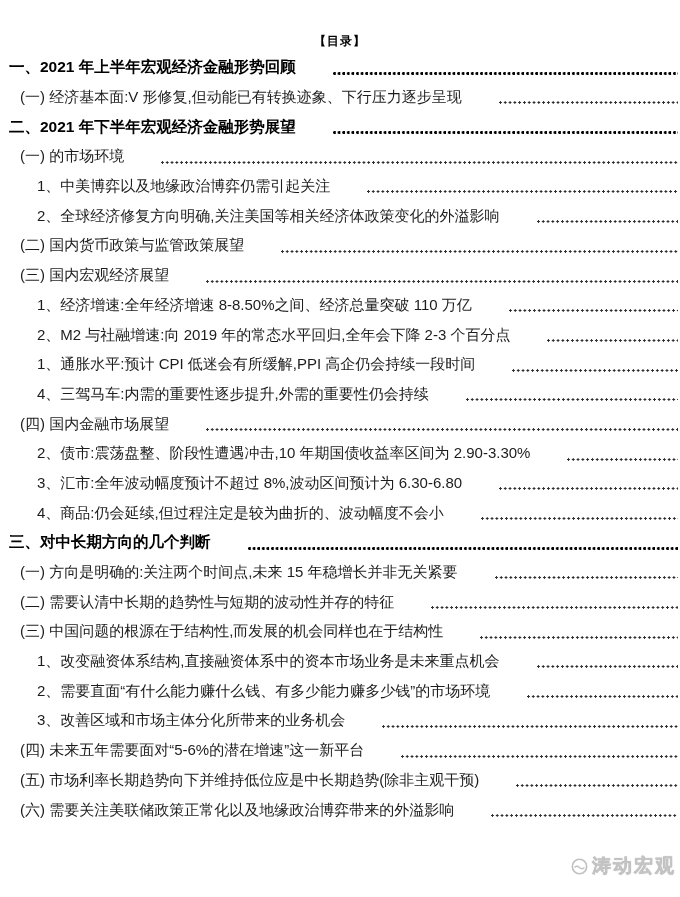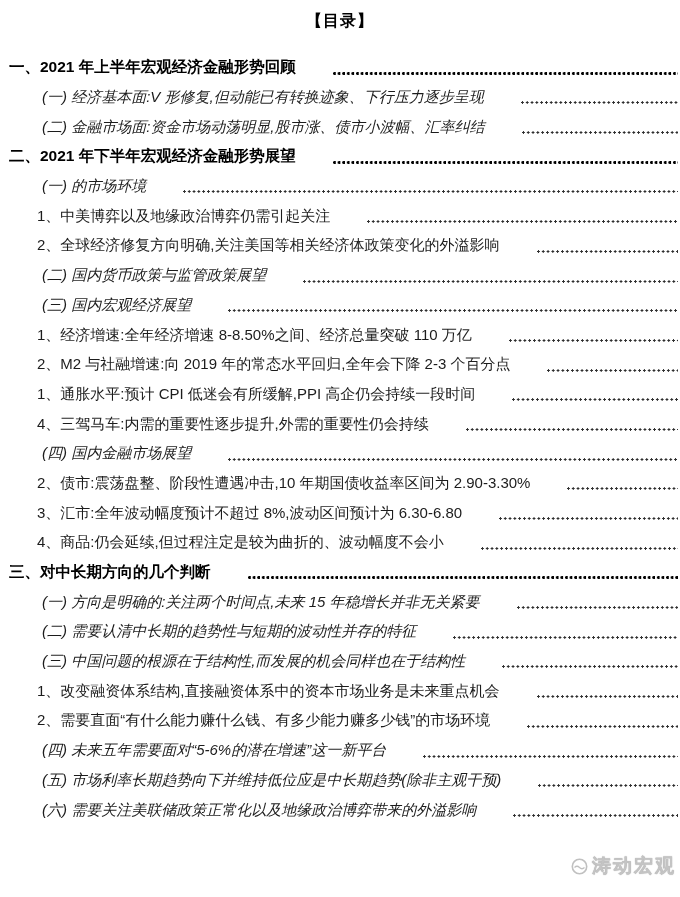--- a/index.html
+++ b/index.html
@@ -6,45 +6,45 @@
   body {
     width:680px; height:897px;
     background:#ffffff;
     font-family:"Liberation Sans","DejaVu Sans",sans-serif;
     color:#1c1c1c;
     overflow:hidden;
     position:relative;
   }
   .doc-title {
     text-align:center;
-    font-size:16px;
+    font-size:12px;
     font-weight:bold;
     color:#000;
     margin:0;
-    padding-top:8px;
+    padding-top:28px;
     letter-spacing:1px;
     line-height:26px;
   }
   .toc {
     position:absolute;
     top:53px; left:0; right:0;
   }
   .row {
     height:29.7px;
     display:flex;
     align-items:center;
     white-space:nowrap;
     padding-right:2px;
     font-size:15px;
     overflow:hidden;
     gap:34px;
   }
   .row .txt { flex:0 0 auto; }
   .lvl1 { padding-left:9px;  font-weight:bold; font-size:15.5px; color:#000; }
-  .lvl2 { padding-left:42px;font-style:italic; }
+  .lvl2 { padding-left:20px; }
   .lvl3 { padding-left:37px; }
   .leader {
     flex:1 1 0;
     min-width:6px;
     height:100%;
     margin-left:3px;
     position:relative;
   }
   .leader::after {
     content:"";
@@ -78,24 +78,20 @@
 
 <h1 class="doc-title">【目录】</h1>
 
 <div class="toc">
   <div class="row lvl1">
       <span class="txt">一、2021 年上半年宏观经济金融形势回顾</span>
       <span class="leader"></span>
     </div>
   <div class="row lvl2">
       <span class="txt">(一) 经济基本面:V 形修复,但动能已有转换迹象、下行压力逐步呈现</span>
-      <span class="leader"></span>
-    </div>
-  <div class="row lvl2">
-      <span class="txt">(二) 金融市场面:资金市场动荡明显,股市涨、债市小波幅、汇率纠结</span>
       <span class="leader"></span>
     </div>
   <div class="row lvl1">
       <span class="txt">二、2021 年下半年宏观经济金融形势展望</span>
       <span class="leader"></span>
     </div>
   <div class="row lvl2">
       <span class="txt">(一) 的市场环境</span>
       <span class="leader"></span>
     </div>
@@ -164,20 +160,24 @@
       <span class="leader"></span>
     </div>
   <div class="row lvl3">
       <span class="txt">1、改变融资体系结构,直接融资体系中的资本市场业务是未来重点机会</span>
       <span class="leader"></span>
     </div>
   <div class="row lvl3">
       <span class="txt">2、需要直面“有什么能力赚什么钱、有多少能力赚多少钱”的市场环境</span>
       <span class="leader"></span>
     </div>
+  <div class="row lvl3">
+      <span class="txt">3、改善区域和市场主体分化所带来的业务机会</span>
+      <span class="leader"></span>
+    </div>
   <div class="row lvl2">
       <span class="txt">(四) 未来五年需要面对“5-6%的潜在增速”这一新平台</span>
       <span class="leader"></span>
     </div>
   <div class="row lvl2">
       <span class="txt">(五) 市场利率长期趋势向下并维持低位应是中长期趋势(除非主观干预)</span>
       <span class="leader"></span>
     </div>
   <div class="row lvl2">
       <span class="txt">(六) 需要关注美联储政策正常化以及地缘政治博弈带来的外溢影响</span>

